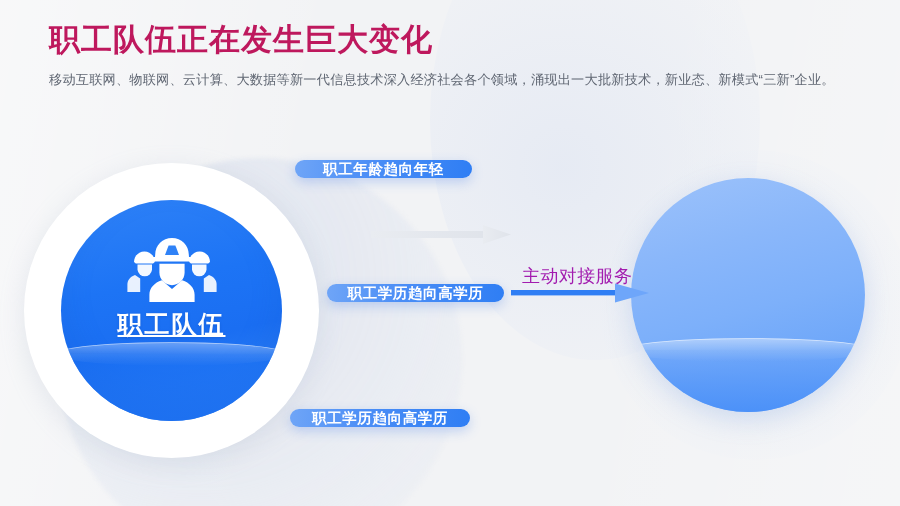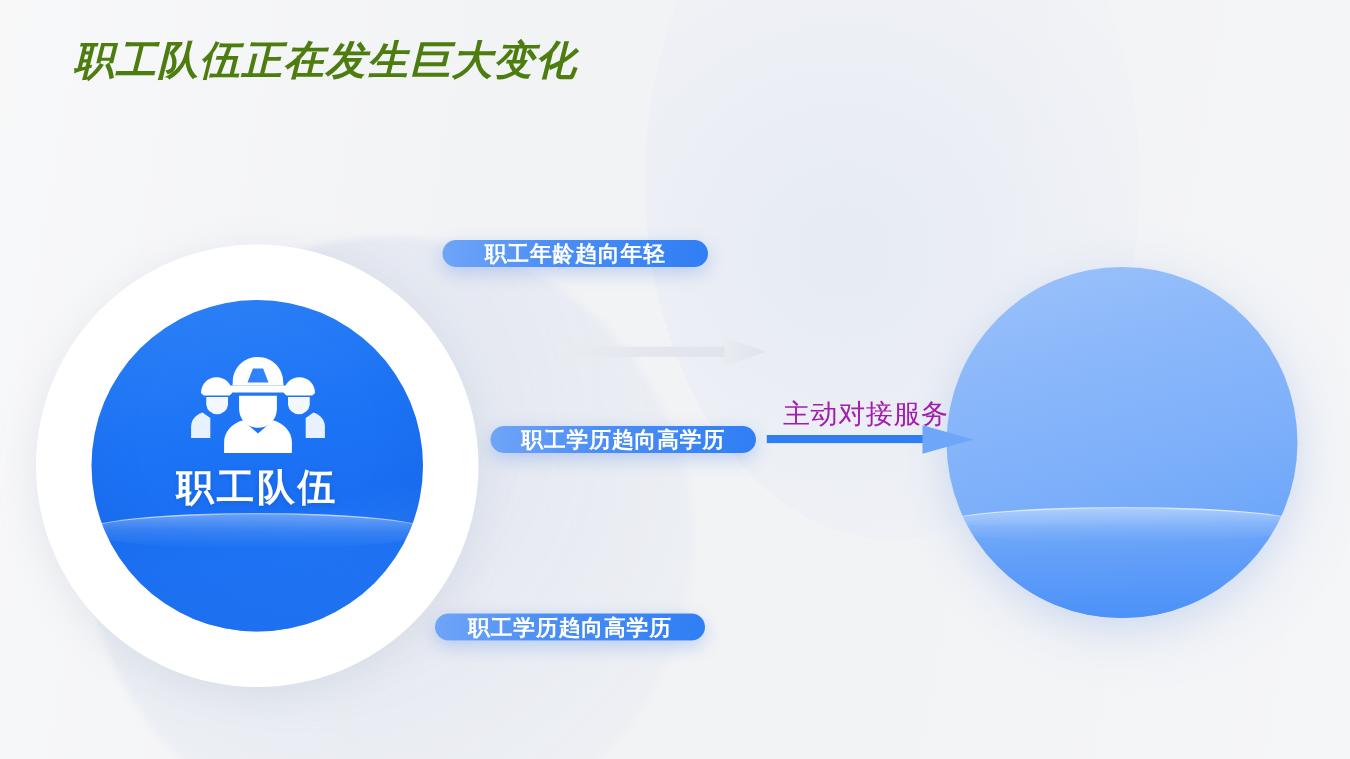--- a/index.html
+++ b/index.html
@@ -27,22 +27,22 @@
     background:radial-gradient(circle at 50% 50%, rgba(218,227,243,0.55) 0%, rgba(240,243,248,0.10) 75%, rgba(242,243,245,0) 100%);
   }
   .deco-sheen {
     position:absolute; left:0; top:0; width:900px; height:506px;
     background:linear-gradient(100deg, rgba(255,255,255,0.45) 0%, rgba(255,255,255,0) 35%, rgba(255,255,255,0) 65%, rgba(255,255,255,0.25) 100%);
   }
 
   
   #header { position:absolute; left:49px; top:22px; width:810px; z-index:5; }
   .page-title {
-    font-size:27px; font-weight:bold; color:#4d7c0f; letter-spacing:1px;
-    line-height:36px; white-space:nowrap;font-style:italic;
+    font-size:31px; font-weight:bold; color:#be185d; letter-spacing:1px;
+    line-height:36px; white-space:nowrap;
   }
   .page-subtitle {
     margin-top:11px; font-size:13.2px; color:#5f6672; line-height:22px;
     letter-spacing:0.2px; width:812px;
   }
 
   
   #left-group { position:absolute; left:24px; top:163px; width:295px; height:295px; z-index:4; }
   .ring-outer {
     position:absolute; left:0; top:0; width:295px; height:295px; border-radius:50%;
@@ -62,20 +62,21 @@
   }
   .circle-main .lower-fill {
     position:absolute; left:0; top:154px; width:221px; height:67px;
     background:linear-gradient(180deg, rgba(26,112,243,0.55) 0%, rgba(26,110,240,0.85) 100%);
   }
   .worker-icon { position:absolute; left:50%; top:36px; transform:translateX(-50%); width:96px; height:66px; }
   .circle-label {
     position:absolute; left:0; top:108px; width:221px; text-align:center;
     color:#ffffff; font-size:25px; font-weight:bold; letter-spacing:2px;
     text-shadow:0 1px 3px rgba(10,60,150,0.25);
+    text-decoration:underline;
   }
 
   
   .pill {
     position:absolute; z-index:6;
     display:flex; align-items:center; justify-content:center;
     height:18px; border-radius:18px;
     color:#ffffff; font-size:14.5px; font-weight:bold; letter-spacing:0.6px;
     background:linear-gradient(95deg,#6fa5f7 0%,#4b8ef6 42%,#2f7ef4 100%);
     box-shadow:0 4px 12px rgba(60,120,230,0.28);
@@ -122,20 +123,21 @@
 
 <div id="bg-deco">
   <div class="deco-sheen"></div>
   <div class="deco-blob-b"></div>
   <div class="deco-blob-a"></div>
   <div class="deco-blob-c"></div>
 </div>
 
 <div id="header">
   <div class="page-title">职工队伍正在发生巨大变化</div>
+  <div class="page-subtitle">移动互联网、物联网、云计算、大数据等新一代信息技术深入经济社会各个领域，涌现出一大批新技术，新业态、新模式“三新”企业。</div>
 </div>
 
 <div id="ghost-arrow">
   <svg width="140" height="22" viewBox="0 0 140 22">
     <defs>
       <linearGradient id="gg" x1="0" y1="0" x2="1" y2="0">
         <stop offset="0%" stop-color="#e9ecf1"></stop>
         <stop offset="100%" stop-color="#dfe3ea"></stop>
       </linearGradient>
     </defs>

